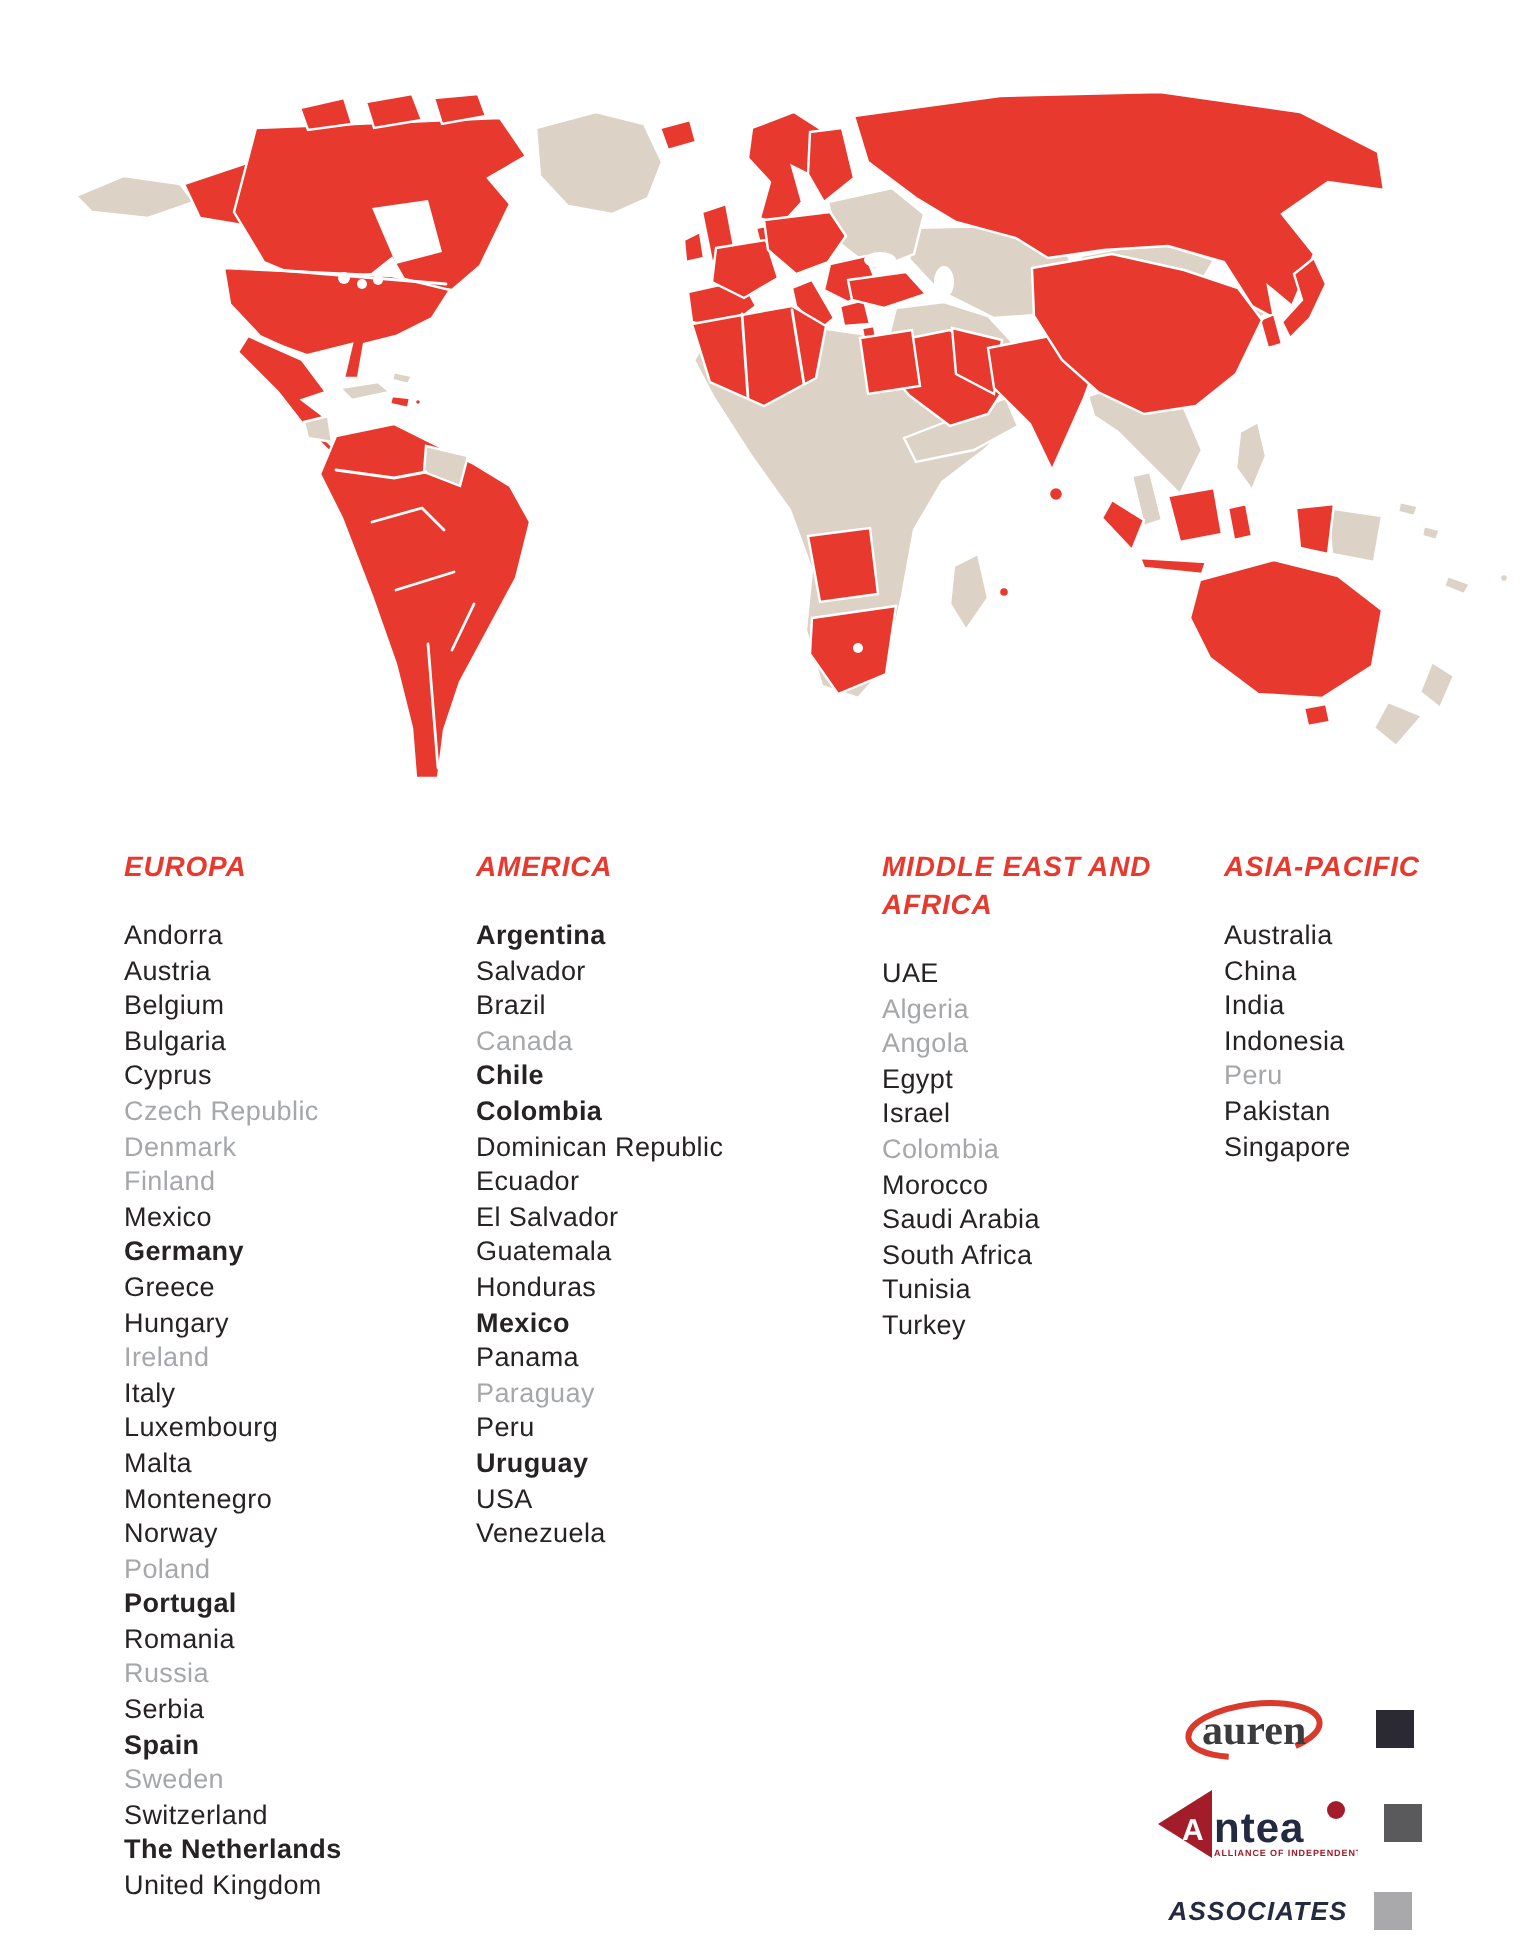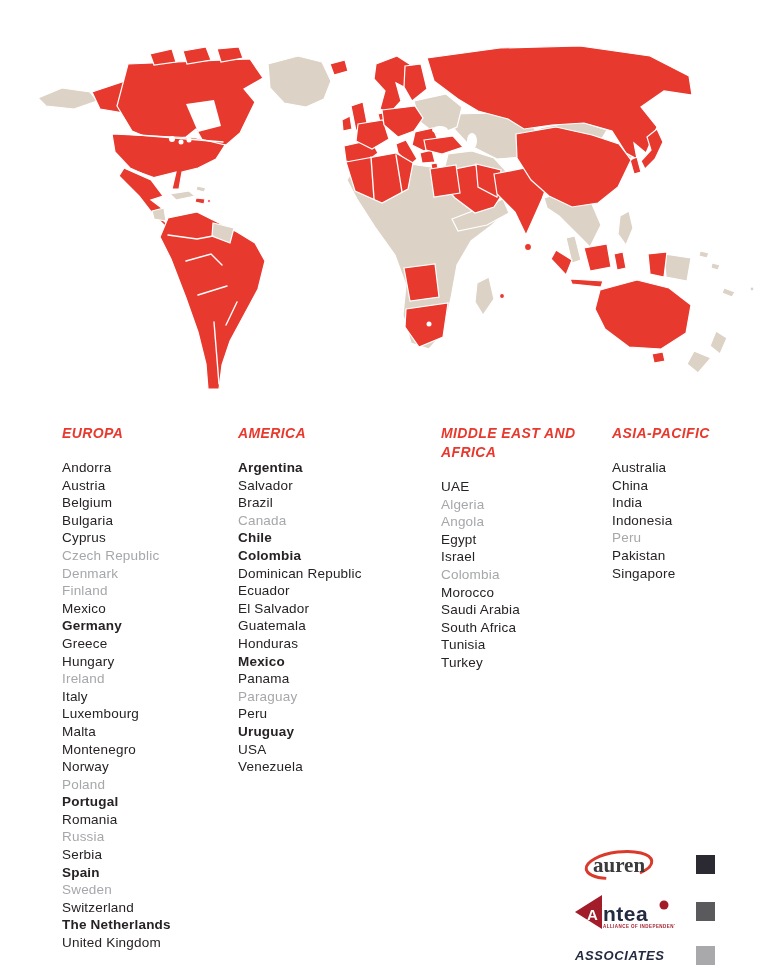--- a/index.html
+++ b/index.html
@@ -13,21 +13,21 @@
   .border-line{fill:none;stroke:#fff;stroke-width:1.4;stroke-linecap:round;}
   
   .col{position:absolute;top:424px;}
   .region-title{margin:0 0 16px 0;font-size:14px;font-weight:bold;font-style:italic;
                 color:var(--accent-red,#e8392e);letter-spacing:.4px;line-height:19px;}
   .country{font-size:13.5px;line-height:17.6px;color:var(--text-dark,#272325);letter-spacing:.2px;}
   .country.bold{font-weight:bold;}
   .country.muted{color:var(--text-muted,#a5a7aa);}
   
   .legend{position:absolute;left:575px;top:845px;width:140px;}
-  .legend-row{display:flex;justify-content:space-between;align-items:center;gap:13px;}
+  .legend-row{display:flex;justify-content:center;align-items:center;gap:13px;}
   .legend-row.r1{margin-bottom:11px;}
   .legend-row.r2{margin-bottom:12px;}
   .sq{width:19px;height:19px;flex:0 0 auto;}
   .sq.auren{background:var(--auren-square,#2b2a32);}
   .sq.antea{background:var(--antea-square,#5a595b);margin-top:-6px;}
   .sq.assoc{background:var(--associates-square,#a9a9ab);}
   .auren-word{font-family:"Liberation Serif",serif;font-weight:bold;font-size:21px;
               fill:var(--auren-text,#3b3a3c);}
   .auren-arc{fill:none;stroke:var(--auren-arc,#d93a2b);stroke-width:3;}
   .antea-word{font-family:"Liberation Sans",sans-serif;font-weight:bold;font-size:21px;

